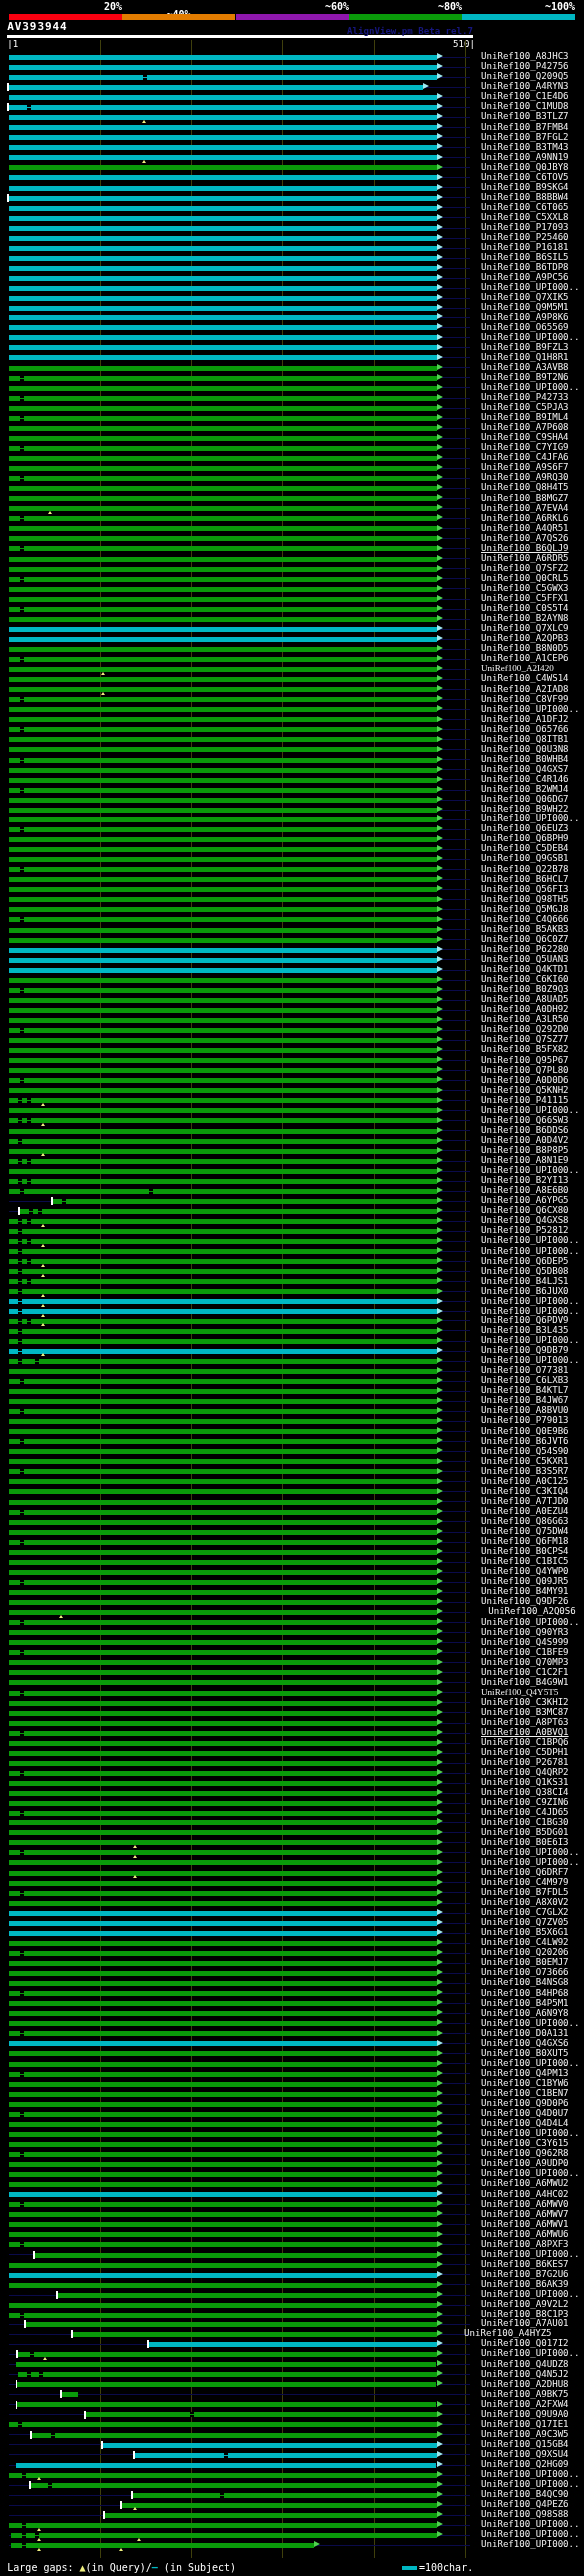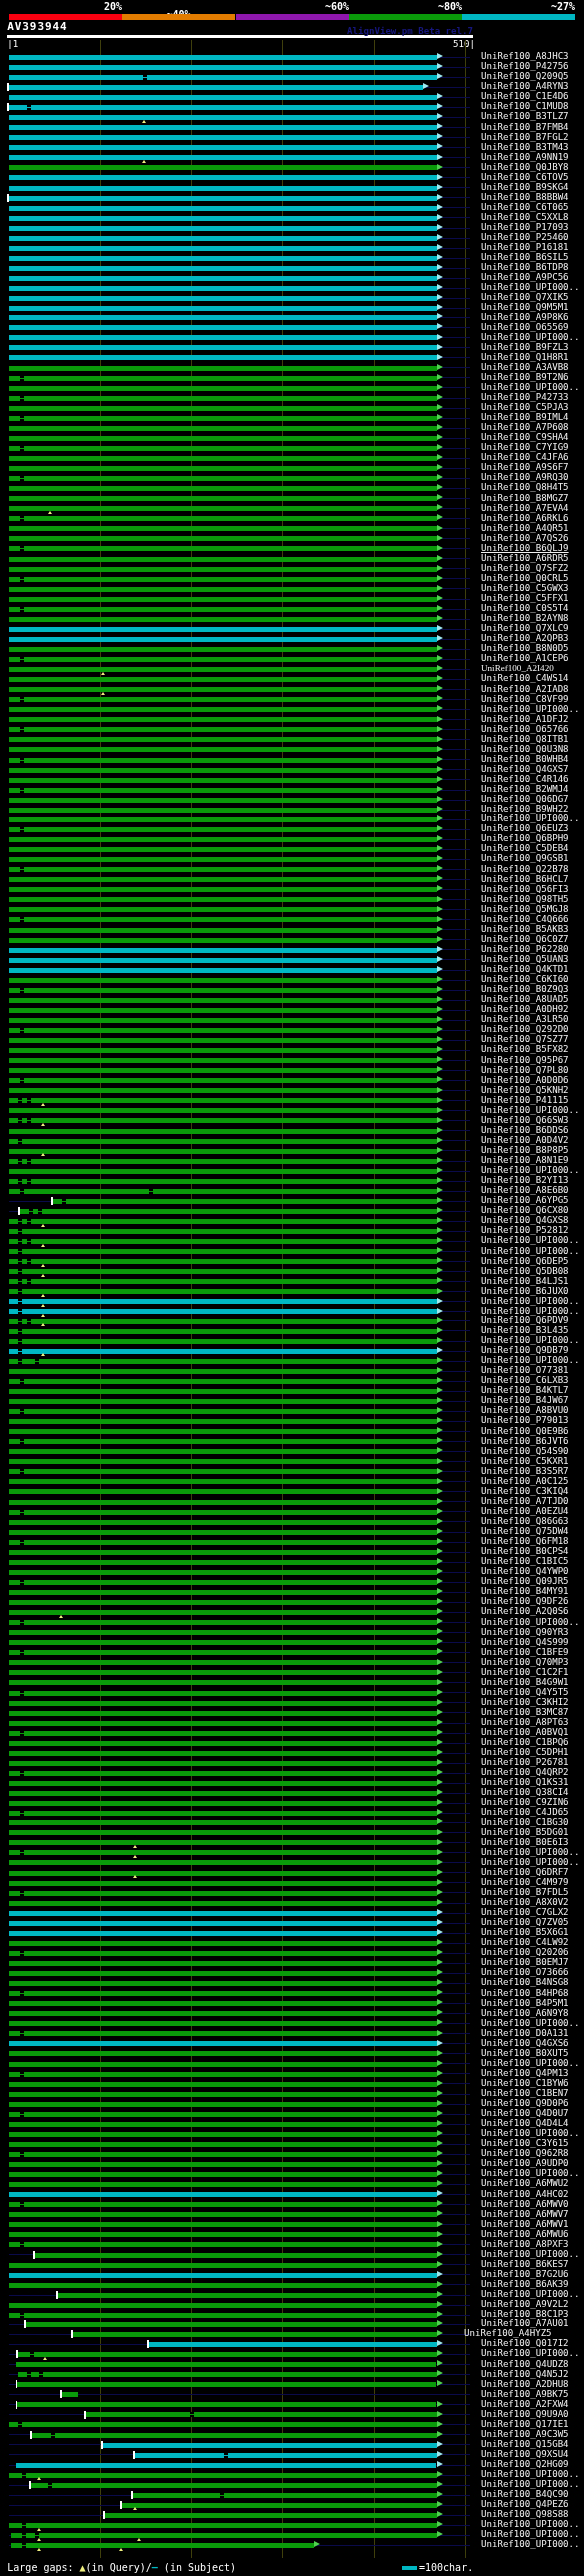--- a/index.html
+++ b/index.html
@@ -19,21 +19,21 @@
 </head>
 <body>
 
 <div id="stage">
 
   <div id="key-labels">
       <div class=" keylabel" style="position: absolute; left: 9.1px; top: 0.9px; width: 113px; text-align: right;">20%</div>
       <div class=" keylabel" style="position: absolute; left: 122px; top: 9px; width: 113px; text-align: center;">~40%</div>
       <div class=" keylabel" style="position: absolute; left: 236px; top: 0.9px; width: 113px; text-align: right;">~60%</div>
       <div class=" keylabel" style="position: absolute; left: 349px; top: 0.9px; width: 113px; text-align: right;">~80%</div>
-      <div class=" keylabel" style="position: absolute; left: 462px; top: 0.9px; width: 113px; text-align: right;">~27%</div>
+      <div class=" keylabel" style="position: absolute; left: 462px; top: 0.9px; width: 113px; text-align: right;">~100%</div>
     </div>
   <div id="key-bar">
       <div style="position: absolute; left: 9.1px; top: 13.7px; width: 113px; height: 6.4px; background: rgb(250, 0, 16);"></div>
       <div style="position: absolute; left: 122px; top: 13.7px; width: 113px; height: 6.4px; background: rgb(226, 124, 0);"></div>
       <div style="position: absolute; left: 236px; top: 13.7px; width: 113px; height: 6.4px; background: rgb(143, 23, 173);"></div>
       <div style="position: absolute; left: 349px; top: 13.7px; width: 113px; height: 6.4px; background: rgb(10, 155, 10);"></div>
       <div style="position: absolute; left: 462px; top: 13.7px; width: 113px; height: 6.4px; background: rgb(0, 183, 195);"></div>
     </div>
 
   <div class="abs hdrtext" style="left:7.3px; top:20px;">AV393944</div>
@@ -879,21 +879,21 @@
       <div style="position: absolute; left: 437px; top: 1588px; width: 0px; height: 0px; border-top: 3.7px solid transparent; border-bottom: 3.7px solid transparent; border-left: 6.4px solid rgb(79, 212, 79); z-index: 2;"></div>
       <div class="hitlabel" style="position: absolute; left: 481px; top: 1586px; width: 102px; height: 11px; z-index: 2;">UniRef100_B4MY91</div>
       <div style="position: absolute; left: 9.1px; top: 1602px; width: 461px; height: 0.9px; background: rgb(10, 10, 74); z-index: 1;"></div>
       <div style="position: absolute; left: 9.1px; top: 1600px; width: 428px; height: 4.6px; background: rgb(10, 155, 10); z-index: 2;"></div>
       <div style="position: absolute; left: 437px; top: 1598px; width: 0px; height: 0px; border-top: 3.7px solid transparent; border-bottom: 3.7px solid transparent; border-left: 6.4px solid rgb(79, 212, 79); z-index: 2;"></div>
       <div class="hitlabel" style="position: absolute; left: 481px; top: 1596px; width: 102px; height: 11px; z-index: 2;">UniRef100_Q9DF26</div>
       <div style="position: absolute; left: 9.1px; top: 1612px; width: 461px; height: 0.9px; background: rgb(10, 10, 74); z-index: 1;"></div>
       <div style="position: absolute; left: 9.1px; top: 1610px; width: 428px; height: 4.6px; background: rgb(10, 155, 10); z-index: 2;"></div>
       <div style="position: absolute; left: 437px; top: 1608px; width: 0px; height: 0px; border-top: 3.7px solid transparent; border-bottom: 3.7px solid transparent; border-left: 6.4px solid rgb(79, 212, 79); z-index: 2;"></div>
       <div style="position: absolute; left: 59px; top: 1615px; width: 0px; height: 0px; border-left: 2.7px solid transparent; border-right: 2.7px solid transparent; border-bottom: 3.7px solid rgb(240, 240, 128); z-index: 3;"></div>
-      <div class="hitlabel" style="position: absolute; left: 481px; top: 1606px; width: 102px; height: 11px; z-index: 2;">UniRef100_A2Q0S6</div>
+      <div class="hitlabel" style="position: absolute; left: 481px; top: 1606px; width: 102px; height: 11px; z-index: 2; text-align: center;">UniRef100_A2Q0S6</div>
       <div style="position: absolute; left: 9.1px; top: 1622px; width: 461px; height: 0.9px; background: rgb(10, 10, 74); z-index: 1;"></div>
       <div style="position: absolute; left: 9.1px; top: 1620px; width: 428px; height: 4.6px; background: rgb(10, 155, 10); z-index: 2;"></div>
       <div style="position: absolute; left: 437px; top: 1618px; width: 0px; height: 0px; border-top: 3.7px solid transparent; border-bottom: 3.7px solid transparent; border-left: 6.4px solid rgb(79, 212, 79); z-index: 2;"></div>
       <div style="position: absolute; left: 20px; top: 1620px; width: 3.7px; height: 4.6px; background: rgb(0, 0, 0); z-index: 3;">
         <div style="height: 0.9px; margin-top: 1.8px; background: rgb(10, 155, 10);"></div>
       </div>
       <div class="hitlabel" style="position: absolute; left: 481px; top: 1617px; width: 102px; height: 11px; z-index: 2;">UniRef100_UPI000..</div>
       <div style="position: absolute; left: 9.1px; top: 1632px; width: 461px; height: 0.9px; background: rgb(10, 10, 74); z-index: 1;"></div>
       <div style="position: absolute; left: 9.1px; top: 1630px; width: 428px; height: 4.6px; background: rgb(10, 155, 10); z-index: 2;"></div>
       <div style="position: absolute; left: 437px; top: 1628px; width: 0px; height: 0px; border-top: 3.7px solid transparent; border-bottom: 3.7px solid transparent; border-left: 6.4px solid rgb(79, 212, 79); z-index: 2;"></div>
@@ -920,40 +920,40 @@
       <div style="position: absolute; left: 9.1px; top: 1682px; width: 461px; height: 0.9px; background: rgb(10, 10, 74); z-index: 1;"></div>
       <div style="position: absolute; left: 9.1px; top: 1680px; width: 428px; height: 4.6px; background: rgb(10, 155, 10); z-index: 2;"></div>
       <div style="position: absolute; left: 437px; top: 1679px; width: 0px; height: 0px; border-top: 3.7px solid transparent; border-bottom: 3.7px solid transparent; border-left: 6.4px solid rgb(79, 212, 79); z-index: 2;"></div>
       <div class="hitlabel" style="position: absolute; left: 481px; top: 1677px; width: 102px; height: 11px; z-index: 2;">UniRef100_B4G9W1</div>
       <div style="position: absolute; left: 9.1px; top: 1692px; width: 461px; height: 0.9px; background: rgb(10, 10, 74); z-index: 1;"></div>
       <div style="position: absolute; left: 9.1px; top: 1691px; width: 428px; height: 4.6px; background: rgb(10, 155, 10); z-index: 2;"></div>
       <div style="position: absolute; left: 437px; top: 1689px; width: 0px; height: 0px; border-top: 3.7px solid transparent; border-bottom: 3.7px solid transparent; border-left: 6.4px solid rgb(79, 212, 79); z-index: 2;"></div>
       <div style="position: absolute; left: 20px; top: 1691px; width: 3.7px; height: 4.6px; background: rgb(0, 0, 0); z-index: 3;">
         <div style="height: 0.9px; margin-top: 1.8px; background: rgb(10, 155, 10);"></div>
       </div>
-      <div class="hitlabel" style="position: absolute; left: 481px; top: 1687px; width: 102px; height: 11px; z-index: 2;">UniRef100_Q4Y5T5</div>
+      <div class="hitlabel" style="position: absolute; left: 481px; top: 1687px; width: 102px; height: 11px; z-index: 2; font-family: Liberation Serif, serif;">UniRef100_Q4Y5T5</div>
       <div style="position: absolute; left: 9.1px; top: 1702px; width: 461px; height: 0.9px; background: rgb(10, 10, 74); z-index: 1;"></div>
       <div style="position: absolute; left: 9.1px; top: 1701px; width: 428px; height: 4.6px; background: rgb(10, 155, 10); z-index: 2;"></div>
       <div style="position: absolute; left: 437px; top: 1699px; width: 0px; height: 0px; border-top: 3.7px solid transparent; border-bottom: 3.7px solid transparent; border-left: 6.4px solid rgb(79, 212, 79); z-index: 2;"></div>
       <div class="hitlabel" style="position: absolute; left: 481px; top: 1697px; width: 102px; height: 11px; z-index: 2;">UniRef100_C3KHI2</div>
       <div style="position: absolute; left: 9.1px; top: 1712px; width: 461px; height: 0.9px; background: rgb(10, 10, 74); z-index: 1;"></div>
       <div style="position: absolute; left: 9.1px; top: 1711px; width: 428px; height: 4.6px; background: rgb(10, 155, 10); z-index: 2;"></div>
       <div style="position: absolute; left: 437px; top: 1709px; width: 0px; height: 0px; border-top: 3.7px solid transparent; border-bottom: 3.7px solid transparent; border-left: 6.4px solid rgb(79, 212, 79); z-index: 2;"></div>
       <div class="hitlabel" style="position: absolute; left: 481px; top: 1707px; width: 102px; height: 11px; z-index: 2;">UniRef100_B3MC87</div>
       <div style="position: absolute; left: 9.1px; top: 1723px; width: 461px; height: 0.9px; background: rgb(10, 10, 74); z-index: 1;"></div>
       <div style="position: absolute; left: 9.1px; top: 1721px; width: 428px; height: 4.6px; background: rgb(10, 155, 10); z-index: 2;"></div>
       <div style="position: absolute; left: 437px; top: 1719px; width: 0px; height: 0px; border-top: 3.7px solid transparent; border-bottom: 3.7px solid transparent; border-left: 6.4px solid rgb(79, 212, 79); z-index: 2;"></div>
       <div class="hitlabel" style="position: absolute; left: 481px; top: 1717px; width: 102px; height: 11px; z-index: 2;">UniRef100_A8PT63</div>
       <div style="position: absolute; left: 9.1px; top: 1733px; width: 461px; height: 0.9px; background: rgb(10, 10, 74); z-index: 1;"></div>
       <div style="position: absolute; left: 9.1px; top: 1731px; width: 428px; height: 4.6px; background: rgb(10, 155, 10); z-index: 2;"></div>
       <div style="position: absolute; left: 437px; top: 1729px; width: 0px; height: 0px; border-top: 3.7px solid transparent; border-bottom: 3.7px solid transparent; border-left: 6.4px solid rgb(79, 212, 79); z-index: 2;"></div>
       <div style="position: absolute; left: 20px; top: 1731px; width: 3.7px; height: 4.6px; background: rgb(0, 0, 0); z-index: 3;">
         <div style="height: 0.9px; margin-top: 1.8px; background: rgb(10, 155, 10);"></div>
       </div>
-      <div class="hitlabel" style="position: absolute; left: 481px; top: 1727px; width: 102px; height: 11px; z-index: 2;">UniRef100_A0BVQ1</div>
+      <div class="hitlabel" style="position: absolute; left: 481px; top: 1727px; width: 102px; height: 11px; z-index: 2; text-decoration: underline;">UniRef100_A0BVQ1</div>
       <div style="position: absolute; left: 9.1px; top: 1743px; width: 461px; height: 0.9px; background: rgb(10, 10, 74); z-index: 1;"></div>
       <div style="position: absolute; left: 9.1px; top: 1741px; width: 428px; height: 4.6px; background: rgb(10, 155, 10); z-index: 2;"></div>
       <div style="position: absolute; left: 437px; top: 1739px; width: 0px; height: 0px; border-top: 3.7px solid transparent; border-bottom: 3.7px solid transparent; border-left: 6.4px solid rgb(79, 212, 79); z-index: 2;"></div>
       <div class="hitlabel" style="position: absolute; left: 481px; top: 1737px; width: 102px; height: 11px; z-index: 2;">UniRef100_C1BPQ6</div>
       <div style="position: absolute; left: 9.1px; top: 1753px; width: 461px; height: 0.9px; background: rgb(10, 10, 74); z-index: 1;"></div>
       <div style="position: absolute; left: 9.1px; top: 1751px; width: 428px; height: 4.6px; background: rgb(10, 155, 10); z-index: 2;"></div>
       <div style="position: absolute; left: 437px; top: 1749px; width: 0px; height: 0px; border-top: 3.7px solid transparent; border-bottom: 3.7px solid transparent; border-left: 6.4px solid rgb(79, 212, 79); z-index: 2;"></div>
       <div class="hitlabel" style="position: absolute; left: 481px; top: 1747px; width: 102px; height: 11px; z-index: 2;">UniRef100_C5DPH1</div>
       <div style="position: absolute; left: 9.1px; top: 1763px; width: 461px; height: 0.9px; background: rgb(10, 10, 74); z-index: 1;"></div>
       <div style="position: absolute; left: 9.1px; top: 1761px; width: 428px; height: 4.6px; background: rgb(10, 155, 10); z-index: 2;"></div>

